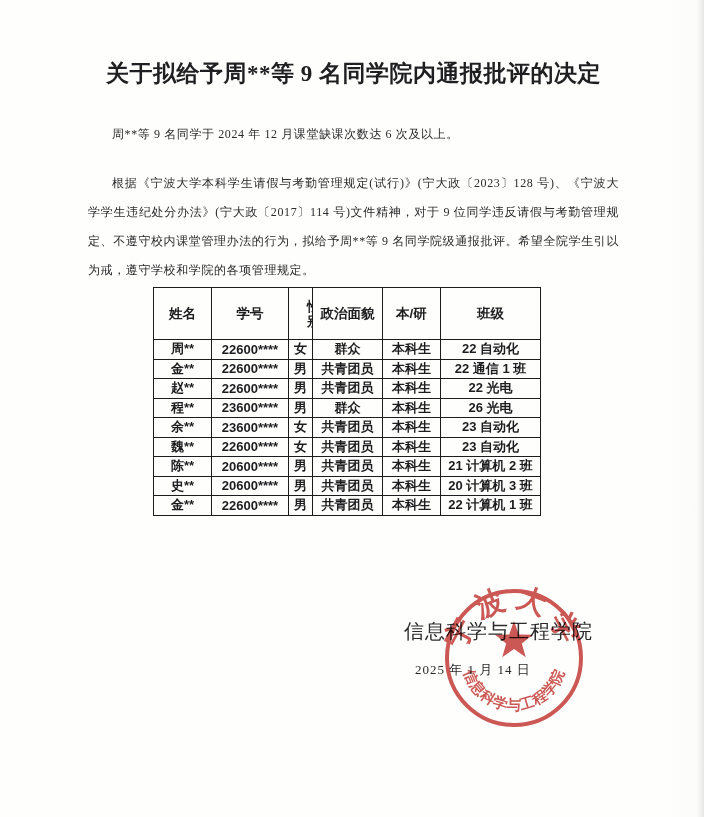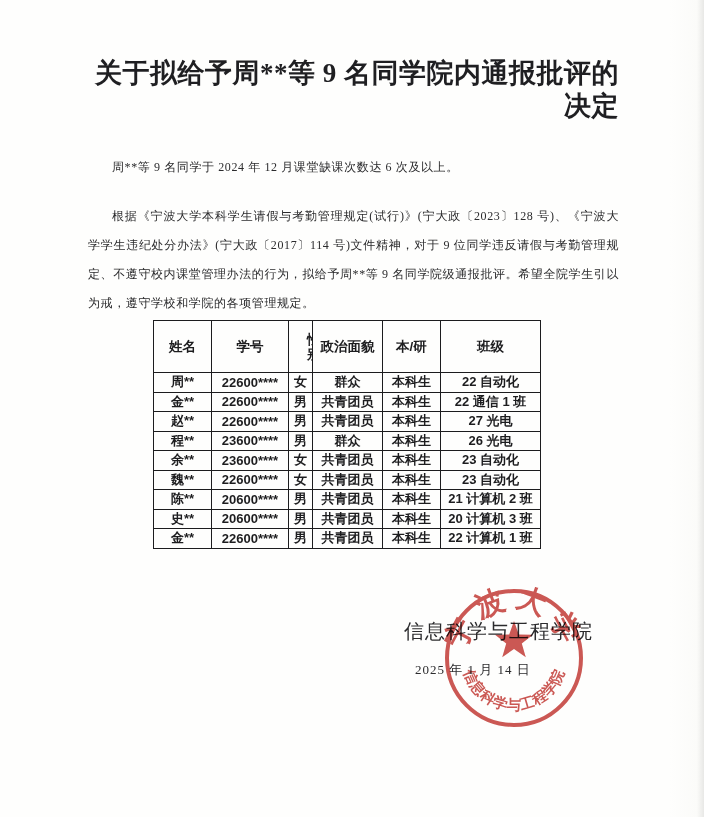--- a/index.html
+++ b/index.html
@@ -17,24 +17,24 @@
     color: #28282a;
   }
   .content {
     position: absolute;
     left: 88px; top: 0;
     width: 531px;
   }
   .doc-title {
     margin: 0;
     padding-top: 57px;
-    font-size: 27px;
+    font-size: 23px;
     line-height: 33px;
     font-weight: bold;
-    text-align: right;
+    text-align: center;
     letter-spacing: 0.5px;
     color: #1f1f22;
   }
   .para {
     margin: 0;
     font-size: 12px;
     line-height: 29px;
     text-align: justify;
     text-indent: 2em;
     letter-spacing: 0.6px;
@@ -141,21 +141,21 @@
             <td>共青团员</td>
             <td>本科生</td>
             <td>22 通信 1 班</td>
           </tr>
           <tr>
             <td>赵**</td>
             <td>22600****</td>
             <td>男</td>
             <td>共青团员</td>
             <td>本科生</td>
-            <td>27 光电</td>
+            <td>22 光电</td>
           </tr>
           <tr>
             <td>程**</td>
             <td>23600****</td>
             <td>男</td>
             <td>群众</td>
             <td>本科生</td>
             <td>26 光电</td>
           </tr>
           <tr>

